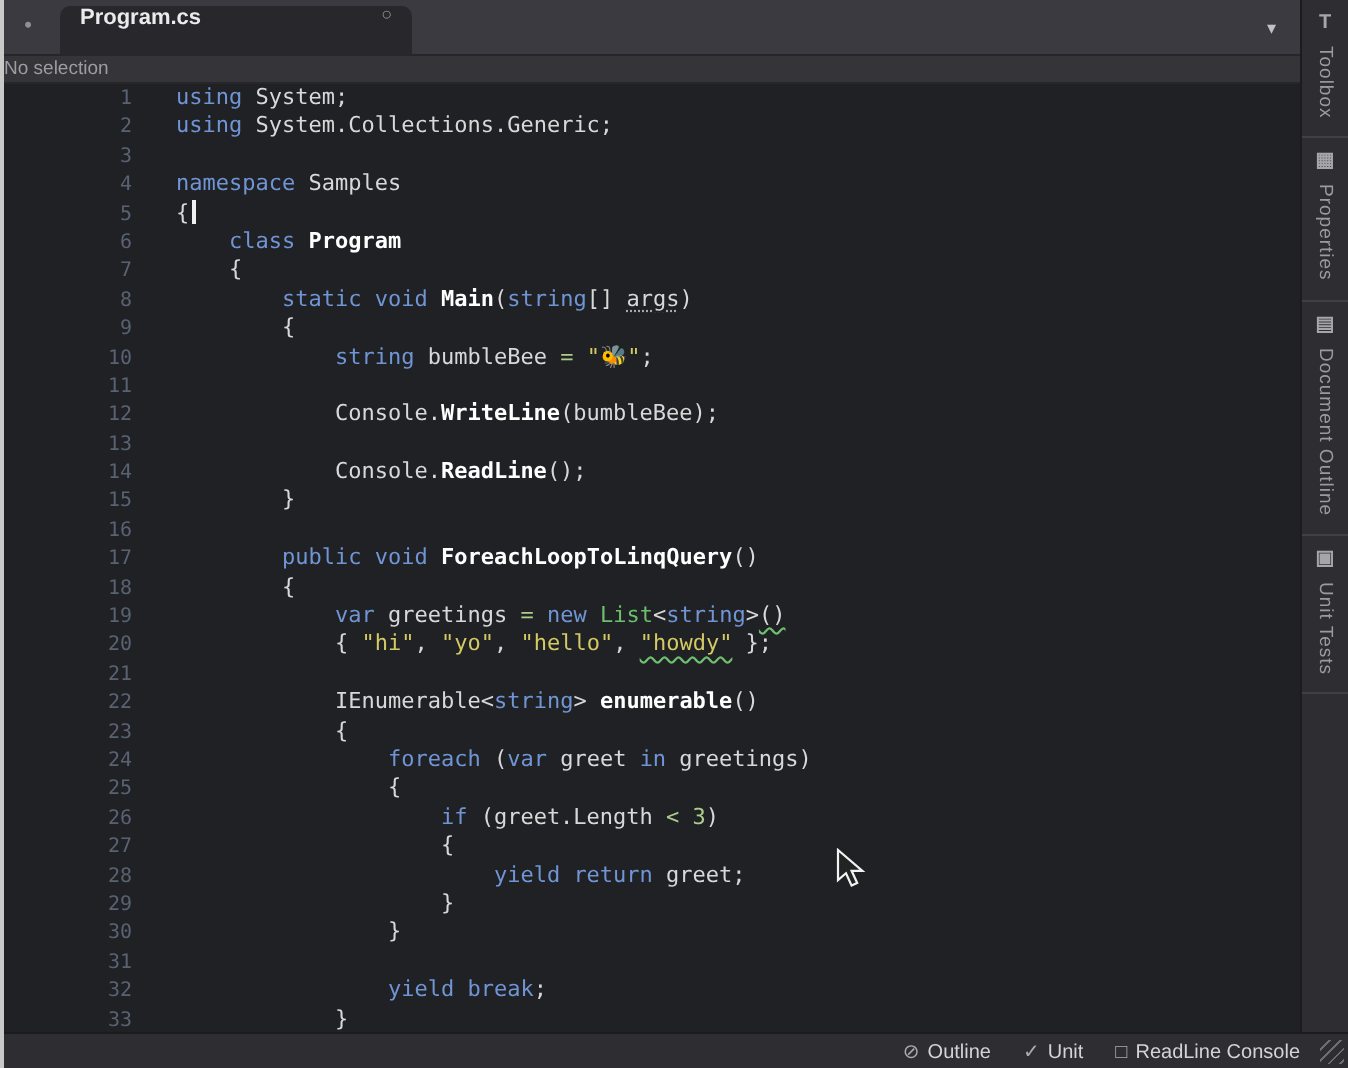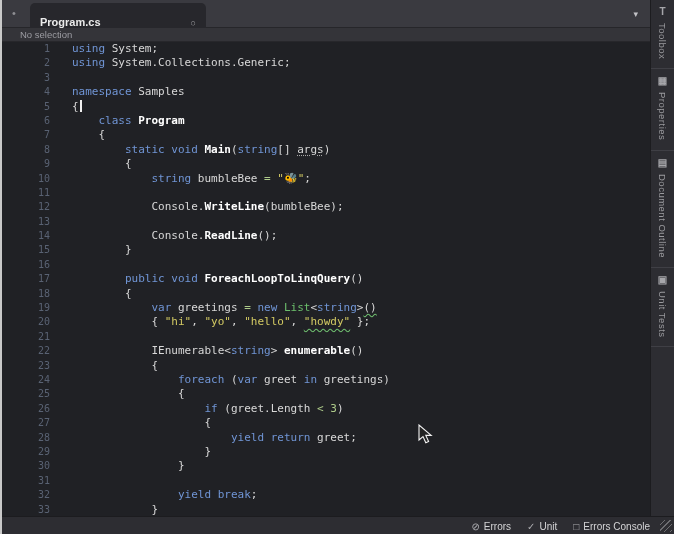--- a/index.html
+++ b/index.html
@@ -11,35 +11,35 @@
   .left-edge { position: absolute; left: 0; top: 0; width: 2px; height: 534px;
                background: #c9c9c9; z-index: 9; }
 
   
   .tabbar { position: absolute; left: 0; top: 0; width: 650px; height: 28px;
             background: #3a3a40; border-bottom: 1px solid #26262a; }
   .tab-overflow { position: absolute; left: 6px; top: 5px; width: 16px; height: 16px;
                   color: #8f8f94; font-size: 11px; text-align: center; line-height: 16px; cursor: default; }
   .tab { position: absolute; left: 30px; top: 3px; width: 176px; height: 25px;
          background: #27272c; border-radius: 5px 5px 0 0; display: flex;
-         align-items: flex-end; padding: 0 10px; gap: 24px; }
+         align-items: flex-start; padding: 0 10px; gap: 24px; }
   .tab-title { color: #ebebeb; font-size: 11px; font-weight: bold; flex: 1; white-space: nowrap; }
   .tab-circle { color: #9a9a9e; font-size: 9px; line-height: 9px; }
   .tab-chevron { position: absolute; right: 12px; top: 9px; color: #c2c2c6; font-size: 9px; }
 
   
   .breadcrumb { position: absolute; left: 0; top: 28px; width: 650px; height: 14px;
                 background: #343439; border-bottom: 1px solid #27272b;
-                color: #9c9ca2; font-size: 9.5px; line-height: 13px; padding-left: 20px; }
+                color: #9c9ca2; font-size: 9.5px; line-height: 13px; padding-left: 2px; }
 
   
   .editor { position: absolute; left: 0; top: 42px; width: 650px; height: 474px;
             background: #202125; overflow: hidden; }
   .code { font-family: "DejaVu Sans Mono", monospace; font-size: 11px;
-          line-height: 14.4px; white-space: pre; }
+          line-height: 14.4px; white-space: pre; padding-left: 16px; }
   .line { height: 14.4px; }
   .ln { display: inline-block; width: 50px; text-align: right; color: #596273;
         font-size: 10px; }
   .lc { padding-left: 22px; }
   .tok.def, .tok.meth { font-weight: bold; }
   .tok.undl { text-decoration-line: underline; text-decoration-style: dotted;
               text-decoration-color: #a8a8a8; text-underline-offset: 2px; }
   .tok.wavy, .tok.strwavy { text-decoration-line: underline; text-decoration-style: wavy;
               text-decoration-color: #6fbf6f; text-underline-offset: 2px; }
   .caret { display: inline-block; width: 2px; height: 12px; background: #f0f0f0;
@@ -112,29 +112,29 @@
       <div class="rail-section">
         <div class="rail-icon">▣</div>
         <div class="rail-label">Unit Tests</div>
       </div>
     </div>
 
   <div class="statusbar">
     <div class="status-items">
         <div class="status-item">
           <span class="status-icon">⊘</span>
-          <span>Errors</span>
+          <span>Outline</span>
         </div>
         <div class="status-item">
           <span class="status-icon">✓</span>
           <span>Unit</span>
         </div>
         <div class="status-item">
           <span class="status-icon">□</span>
-          <span>Errors Console</span>
+          <span>ReadLine Console</span>
         </div>
       </div>
     <div class="grip"></div>
   </div>
 
   <svg class="cursor-svg" width="16" height="22" viewBox="0 0 16 22">
     <path d="M1,1 L1,16 L5,12.6 L7.8,18.8 L10.6,17.5 L7.8,11.4 L13.2,11.4 Z" fill="#232323" stroke="#f2f2f2" stroke-width="1.1"></path>
   </svg>
 
 </div>

